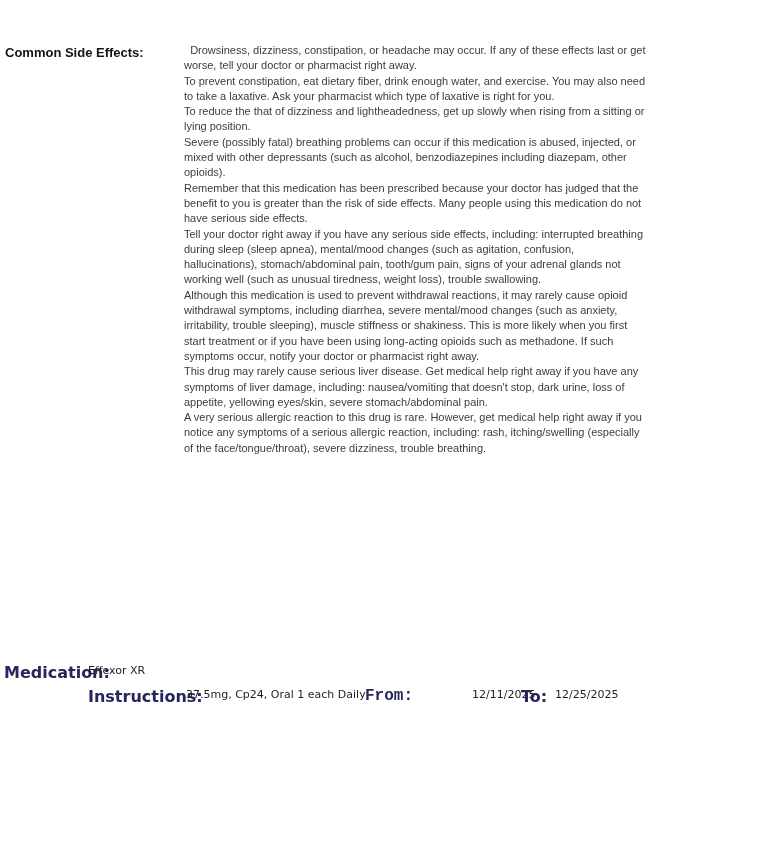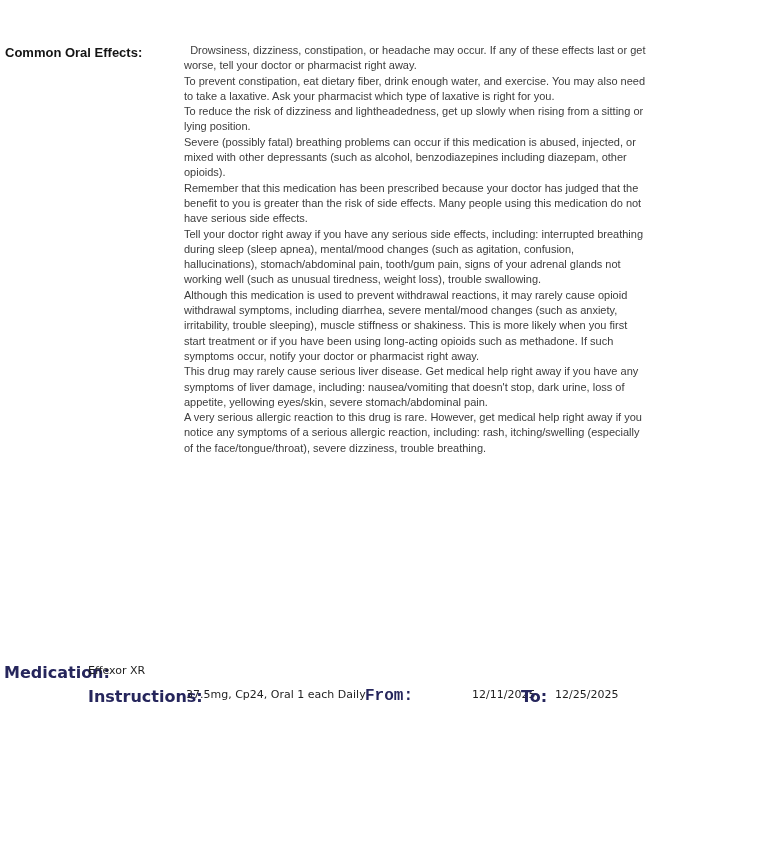--- a/index.html
+++ b/index.html
@@ -61,26 +61,26 @@
   .pos-from-label  { left: 365px; top: 687px; font-family: Liberation Mono, monospace; }
   .pos-from-value  { left: 432px; top: 688px; margin-left: 40px; }
   .pos-to-label    { left: 521px; top: 687px; }
   .pos-to-value    { left: 555px; top: 688px; }
 </style>
 </head>
 <body>
 
 <div class="page">
 
-  <div class="se-label">Common Oral Effects:</div>
+  <div class="se-label">Common Side Effects:</div>
 
   <div class="se-body">
     <p class="para">  Drowsiness, dizziness, constipation, or headache may occur. If any of these effects last or get worse, tell your doctor or pharmacist right away.</p>
     <p class="para">To prevent constipation, eat dietary fiber, drink enough water, and exercise. You may also need to take a laxative. Ask your pharmacist which type of laxative is right for you.</p>
-    <p class="para">To reduce the risk of dizziness and lightheadedness, get up slowly when rising from a sitting or lying position.</p>
+    <p class="para">To reduce the that of dizziness and lightheadedness, get up slowly when rising from a sitting or lying position.</p>
     <p class="para">Severe (possibly fatal) breathing problems can occur if this medication is abused, injected, or mixed with other depressants (such as alcohol, benzodiazepines including diazepam, other opioids).</p>
     <p class="para">Remember that this medication has been prescribed because your doctor has judged that the benefit to you is greater than the risk of side effects. Many people using this medication do not have serious side effects.</p>
     <p class="para">Tell your doctor right away if you have any serious side effects, including: interrupted breathing during sleep (sleep apnea), mental/mood changes (such as agitation, confusion, hallucinations), stomach/abdominal pain, tooth/gum pain, signs of your adrenal glands not working well (such as unusual tiredness, weight loss), trouble swallowing.</p>
     <p class="para">Although this medication is used to prevent withdrawal reactions, it may rarely cause opioid withdrawal symptoms, including diarrhea, severe mental/mood changes (such as anxiety, irritability, trouble sleeping), muscle stiffness or shakiness. This is more likely when you first start treatment or if you have been using long-acting opioids such as methadone. If such symptoms occur, notify your doctor or pharmacist right away.</p>
     <p class="para">This drug may rarely cause serious liver disease. Get medical help right away if you have any symptoms of liver damage, including: nausea/vomiting that doesn't stop, dark urine, loss of appetite, yellowing eyes/skin, severe stomach/abdominal pain.</p>
     <p class="para">A very serious allergic reaction to this drug is rare. However, get medical help right away if you notice any symptoms of a serious allergic reaction, including: rash, itching/swelling (especially of the face/tongue/throat), severe dizziness, trouble breathing.</p>
   </div>
 
   <div class="fld-label pos-med-label">Medication:</div>
   <div class="fld-value pos-med-value">Effexor XR</div>

